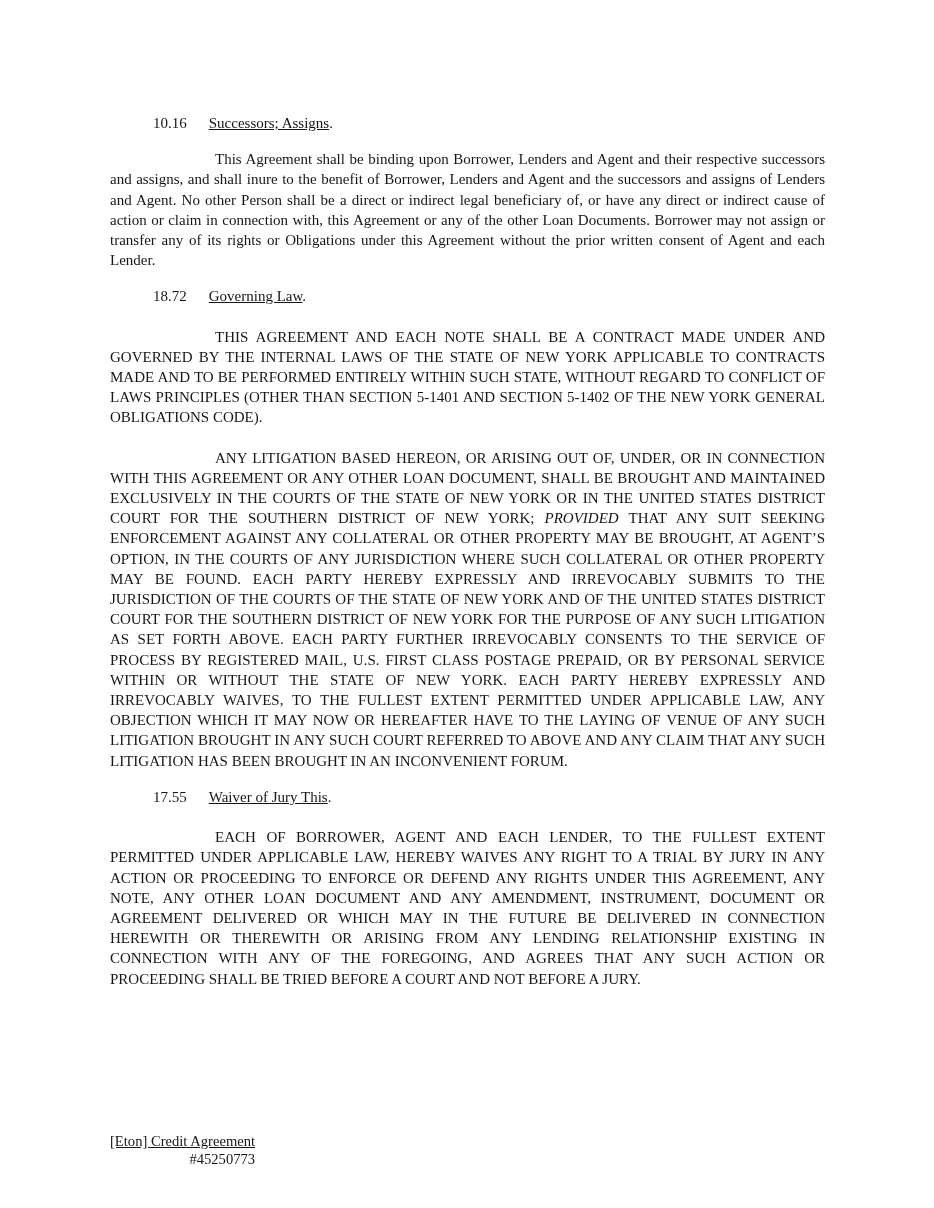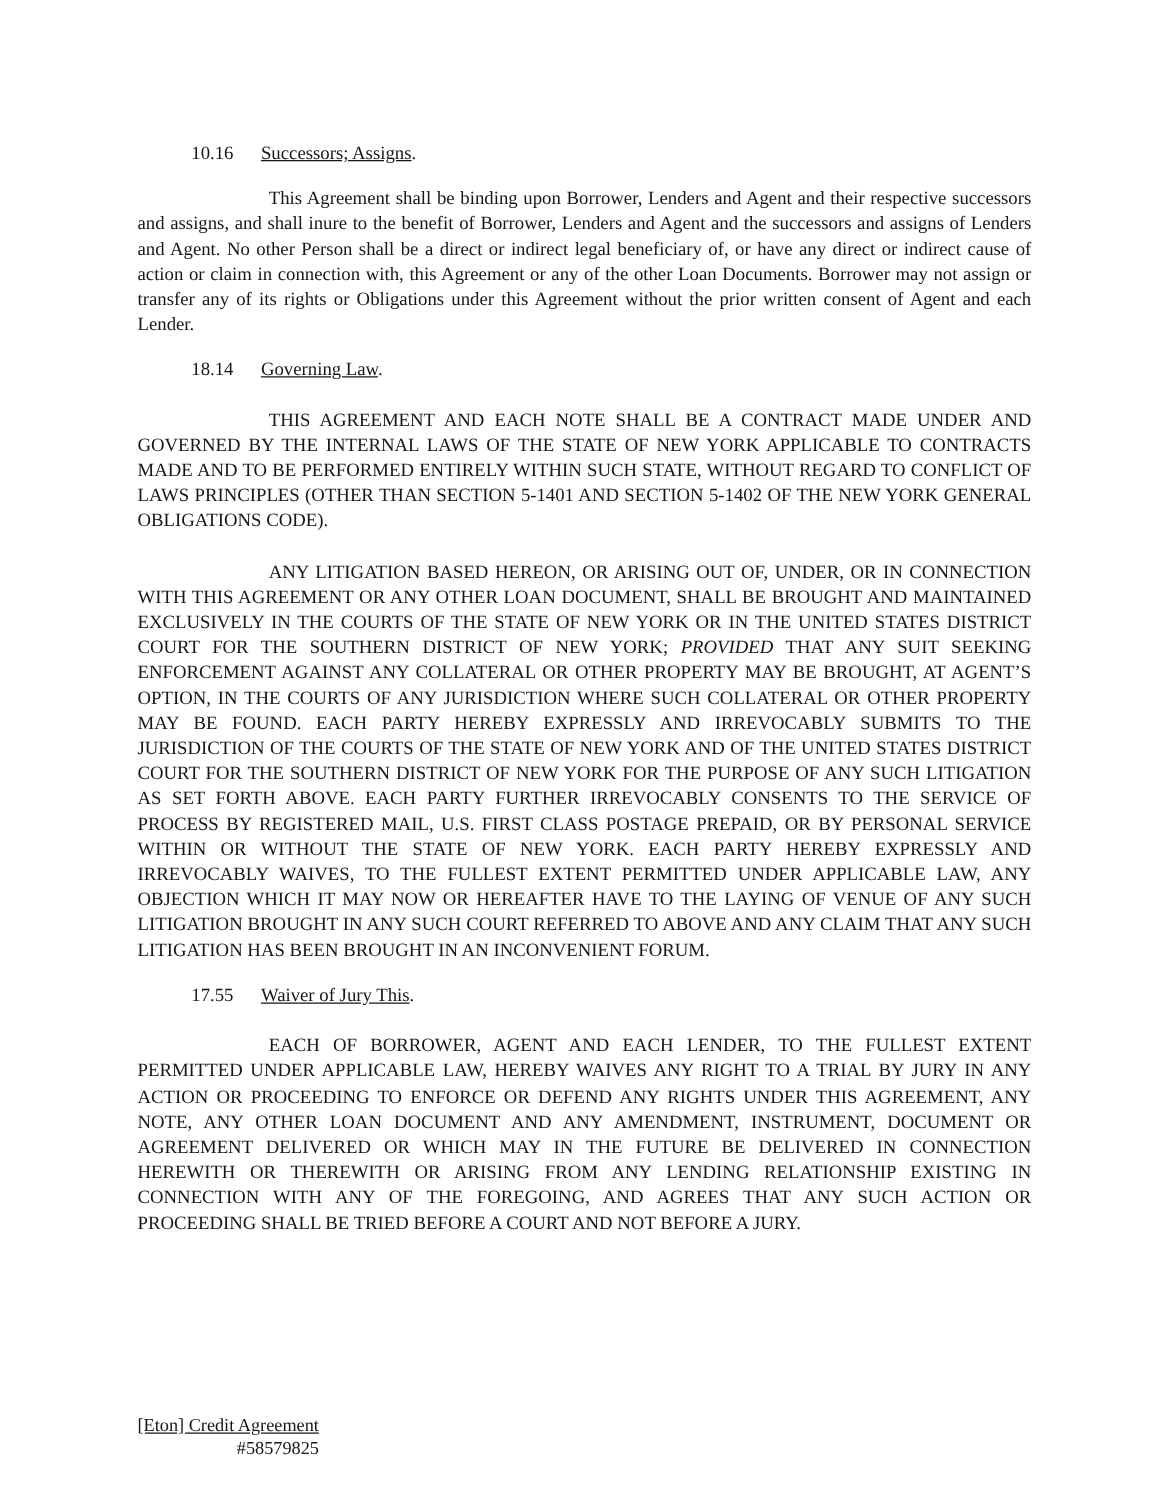--- a/index.html
+++ b/index.html
@@ -74,30 +74,30 @@
 
 <div class="doc-page">
   <div class="doc-body">
 
     <div class="sec-heading">
       <span class="sec-num">10.16</span><span class="sec-title">Successors; Assigns</span><span>.</span>
     </div>
     <p class="para">This Agreement shall be binding upon Borrower, Lenders and Agent and their respective successors and assigns, and shall inure to the benefit of Borrower, Lenders and Agent and the successors and assigns of Lenders and Agent.  No other Person shall be a direct or indirect legal beneficiary of, or have any direct or indirect cause of action or claim in connection with, this Agreement or any of the other Loan Documents.  Borrower may not assign or transfer any of its rights or Obligations under this Agreement without the prior written consent of Agent and each Lender.</p>
 
     <div class="sec-heading">
-      <span class="sec-num">18.14</span><span class="sec-title">Governing Law</span><span>.</span>
+      <span class="sec-num">18.72</span><span class="sec-title">Governing Law</span><span>.</span>
     </div>
     <p class="para caps-para">THIS AGREEMENT AND EACH NOTE SHALL BE A CONTRACT MADE UNDER AND GOVERNED BY THE INTERNAL LAWS OF THE STATE OF NEW YORK APPLICABLE TO CONTRACTS MADE AND TO BE PERFORMED ENTIRELY WITHIN SUCH STATE, WITHOUT REGARD TO CONFLICT OF LAWS PRINCIPLES (OTHER THAN SECTION 5-1401 AND SECTION 5-1402 OF THE NEW YORK GENERAL OBLIGATIONS CODE).</p>
 
     <p class="para caps-para"><span>ANY LITIGATION BASED HEREON, OR ARISING OUT OF, UNDER, OR IN CONNECTION WITH THIS AGREEMENT OR ANY OTHER LOAN DOCUMENT, SHALL BE BROUGHT AND MAINTAINED EXCLUSIVELY IN THE COURTS OF THE STATE OF NEW YORK OR IN THE UNITED STATES DISTRICT COURT FOR THE SOUTHERN DISTRICT OF NEW YORK; </span><span class="italic-run">PROVIDED</span><span> THAT ANY SUIT SEEKING ENFORCEMENT AGAINST ANY COLLATERAL OR OTHER PROPERTY MAY BE BROUGHT, AT AGENT’S OPTION, IN THE COURTS OF ANY JURISDICTION WHERE SUCH COLLATERAL OR OTHER PROPERTY MAY BE FOUND.  EACH PARTY HEREBY EXPRESSLY AND IRREVOCABLY SUBMITS TO THE JURISDICTION OF THE COURTS OF THE STATE OF NEW YORK AND OF THE UNITED STATES DISTRICT COURT FOR THE SOUTHERN DISTRICT OF NEW YORK FOR THE PURPOSE OF ANY SUCH LITIGATION AS SET FORTH ABOVE.  EACH PARTY FURTHER IRREVOCABLY CONSENTS TO THE SERVICE OF PROCESS BY REGISTERED MAIL, U.S. FIRST CLASS POSTAGE PREPAID, OR BY PERSONAL SERVICE WITHIN OR WITHOUT THE STATE OF NEW YORK.  EACH PARTY HEREBY EXPRESSLY AND IRREVOCABLY WAIVES, TO THE FULLEST EXTENT PERMITTED UNDER APPLICABLE LAW, ANY OBJECTION WHICH IT MAY NOW OR HEREAFTER HAVE TO THE LAYING OF VENUE OF ANY SUCH LITIGATION BROUGHT IN ANY SUCH COURT REFERRED TO ABOVE AND ANY CLAIM THAT ANY SUCH LITIGATION HAS BEEN BROUGHT IN AN INCONVENIENT FORUM.</span></p>
 
     <div class="sec-heading">
       <span class="sec-num">17.55</span><span class="sec-title">Waiver of Jury This</span><span>.</span>
     </div>
     <p class="para caps-para">EACH OF BORROWER, AGENT AND EACH LENDER, TO THE FULLEST EXTENT PERMITTED UNDER APPLICABLE LAW, HEREBY WAIVES ANY RIGHT TO A TRIAL BY JURY IN ANY ACTION OR PROCEEDING TO ENFORCE OR DEFEND ANY RIGHTS UNDER THIS AGREEMENT, ANY NOTE, ANY OTHER LOAN DOCUMENT AND ANY AMENDMENT, INSTRUMENT, DOCUMENT OR AGREEMENT DELIVERED OR WHICH MAY IN THE FUTURE BE DELIVERED IN CONNECTION HEREWITH OR THEREWITH OR ARISING FROM ANY LENDING RELATIONSHIP EXISTING IN CONNECTION WITH ANY OF THE FOREGOING, AND AGREES THAT ANY SUCH ACTION OR PROCEEDING SHALL BE TRIED BEFORE A COURT AND NOT BEFORE A JURY.</p>
 
   </div>
 
   <div class="footer-block">
     <div class="footer-docname">[Eton] Credit Agreement</div>
-    <div class="footer-docnumber">#58579825</div>
+    <div class="footer-docnumber">#45250773</div>
   </div>
 </div>
 
 </body></html>

